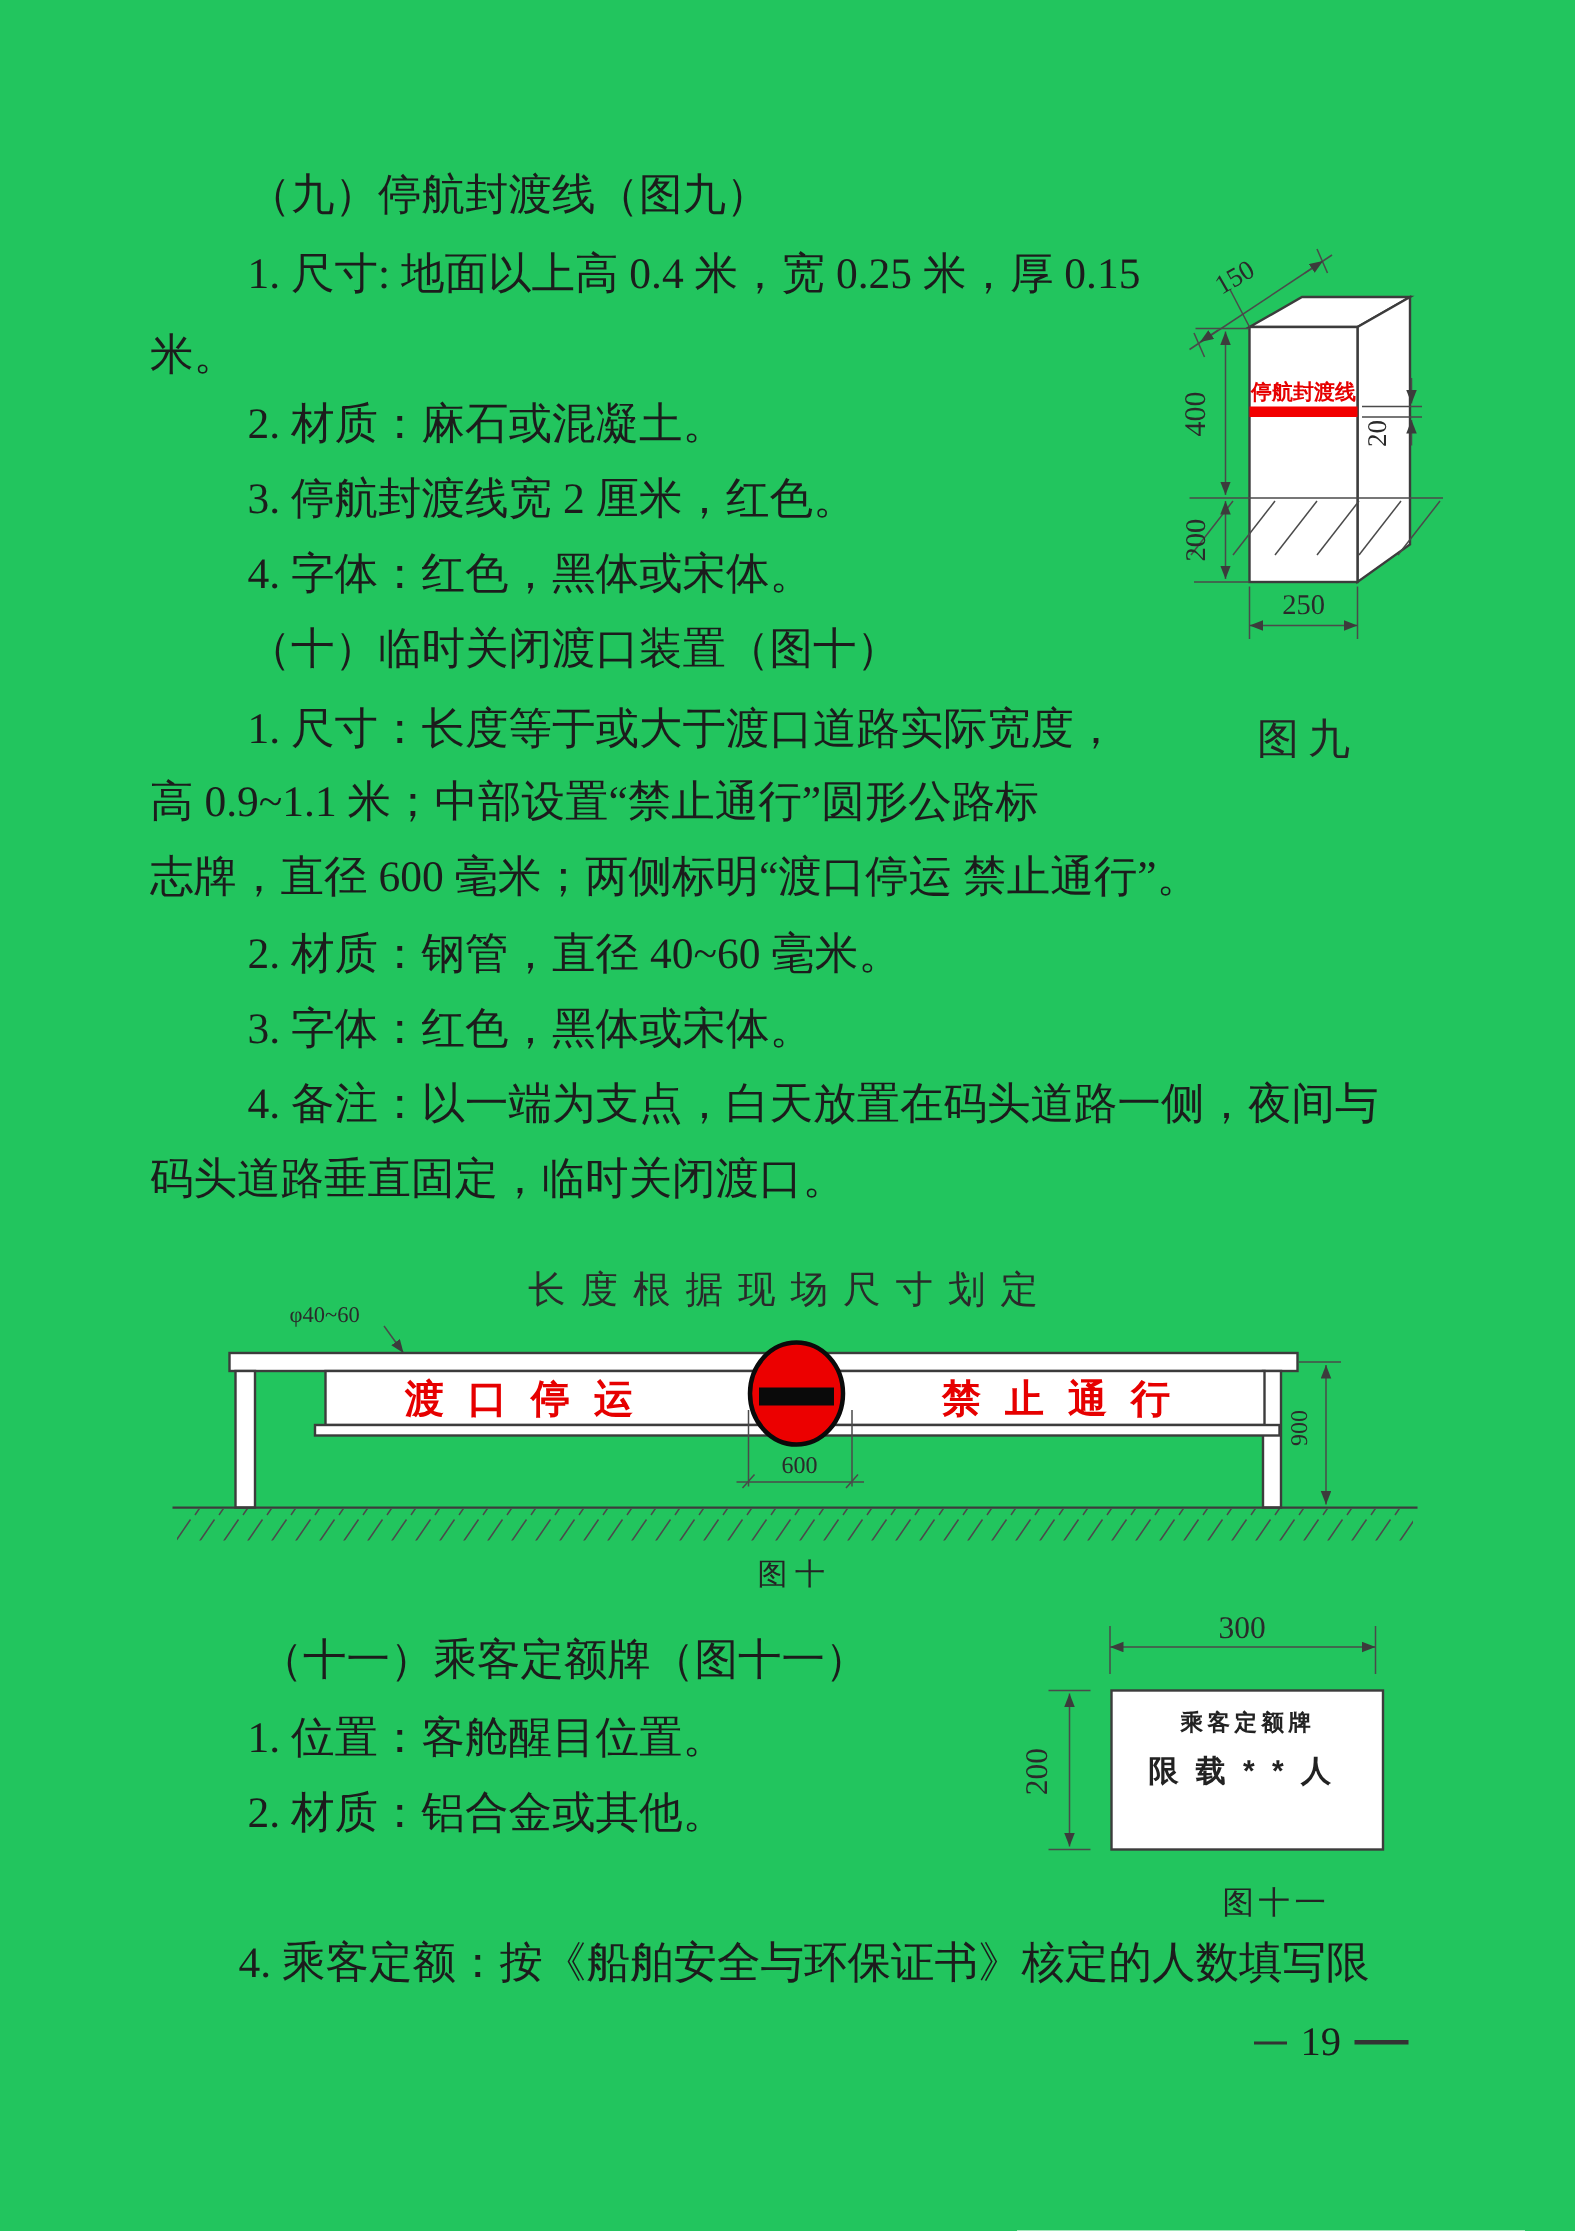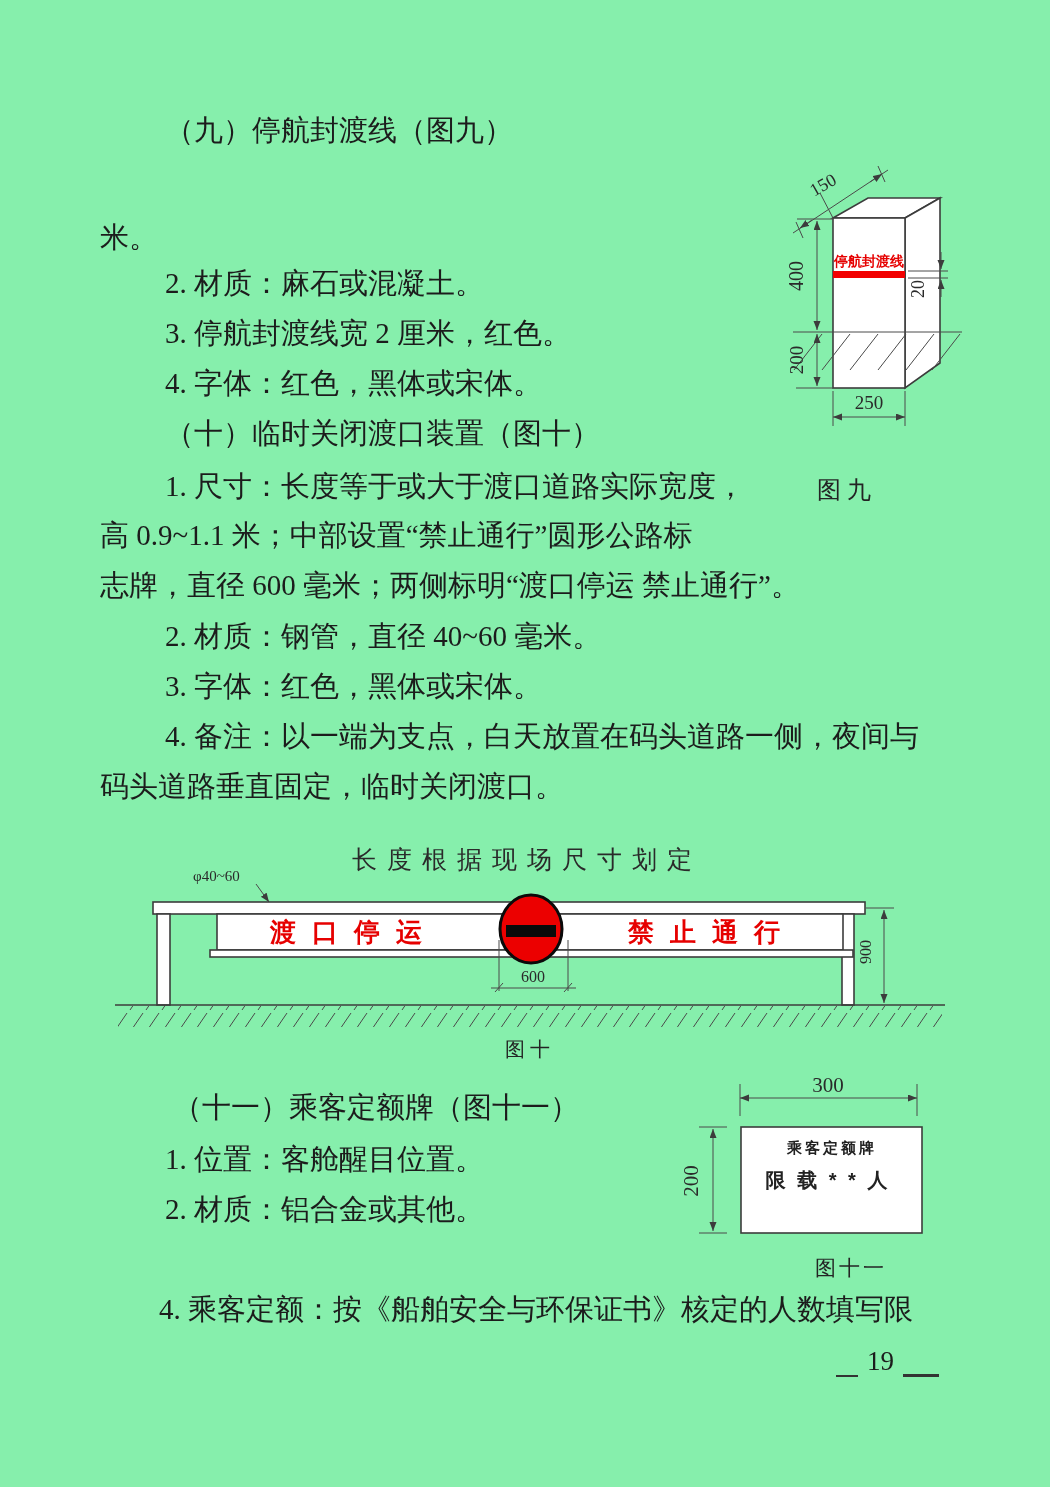--- a/index.html
+++ b/index.html
@@ -1,36 +1,37 @@
 <!DOCTYPE html>
 <html><head>
 <meta charset="utf-8">
 <style>
   html,body{margin:0;padding:0;background:#fff;}
-  .page{position:relative;width:1050px;height:1487px;background:#86efac;overflow:hidden;
+  .page{position:relative;width:1050px;height:1487px;background:#22c55e;overflow:hidden;
         font-family:"Liberation Serif","DejaVu Serif",serif;color:#1c1c1c;}
   .tl{position:absolute;font-size:29px;line-height:1.15;white-space:nowrap;color:#1c1c1c;}
   .cap{position:absolute;white-space:nowrap;color:#242424;}
   svg{position:absolute;overflow:visible;}
   .cadf{stroke:#3c3c3c;stroke-width:1.6;fill:#ffffff;}
   .thin{stroke:#4a4a4a;stroke-width:1;fill:none;}
   .dim{font-family:"Liberation Serif","DejaVu Serif",serif;fill:#2a2a2a;}
   .red-sans{font-family:"Liberation Sans","DejaVu Sans",sans-serif;font-weight:bold;fill:#e60000;}
   .blk-sans{font-family:"Liberation Sans","DejaVu Sans",sans-serif;fill:#222;}
-  .pagenum{position:absolute;left:836px;top:1346px;display:flex;align-items:flex-end;gap:9px;}
+  .pagenum{position:absolute;left:836px;top:1346px;display:flex;align-items:center;gap:9px;}
   .pagenum .dash1{width:22px;height:0;border-top:2px solid #333;}
   .pagenum .dash2{width:36px;height:0;border-top:3px solid #333;}
   .pagenum .num{font-size:27px;color:#1c1c1c;}
 </style>
 </head>
 <body>
 
 <div class="page">
 
   <div class="tl" style="left:165px;top:114px">（九）停航封渡线（图九）</div>
+  <div class="tl" style="left:165px;top:167px">1. 尺寸: 地面以上高 0.4 米，宽 0.25 米，厚 0.15</div>
   <div class="tl" style="left:100px;top:221px">米。</div>
   <div class="tl" style="left:165px;top:267px">2. 材质：麻石或混凝土。</div>
   <div class="tl" style="left:165px;top:317px">3. 停航封渡线宽 2 厘米，红色。</div>
   <div class="tl" style="left:165px;top:367px">4. 字体：红色，黑体或宋体。</div>
 
   <div class="tl" style="left:165px;top:417px">（十）临时关闭渡口装置（图十）</div>
   <div class="tl" style="left:165px;top:470px">1. 尺寸：长度等于或大于渡口道路实际宽度，</div>
   <div class="tl" style="left:100px;top:519px">高 0.9~1.1 米；中部设置“禁止通行”圆形公路标</div>
   <div class="tl" style="left:100px;top:569px">志牌，直径 600 毫米；两侧标明“渡口停运 禁止通行”。</div>
   <div class="tl" style="left:165px;top:620px">2. 材质：钢管，直径 40~60 毫米。</div>
@@ -105,21 +106,21 @@
     </g>
 
     <g>
       <line class="thin" x1="833" y1="391" x2="833" y2="426"></line>
       <line class="thin" x1="905" y1="391" x2="905" y2="426"></line>
       <line class="thin" x1="833" y1="417" x2="905" y2="417" marker-start="url(#m9s)" marker-end="url(#m9e)"></line>
       <text class="dim" x="869" y="409" font-size="19" text-anchor="middle">250</text>
     </g>
   </svg>
 
-  <div class="cap" style="left:817px;top:474px;font-size:24px;letter-spacing:6px">图九</div>
+  <div class="cap" style="left:838px;top:474px;font-size:28px;letter-spacing:6px">图九</div>
 
   <svg style="left:110px;top:825px" width="850" height="245" viewBox="110 825 850 245">
     <defs>
       <marker id="m10e" markerWidth="10" markerHeight="8" refX="9" refY="3.5" orient="auto">
         <path d="M0,0L9,3.5L0,7Z" fill="#3c3c3c"></path>
         </marker>
       <marker id="m10s" markerWidth="10" markerHeight="8" refX="9" refY="3.5" orient="auto-start-reverse">
         <path d="M0,0L9,3.5L0,7Z" fill="#3c3c3c"></path>
         </marker>
       <pattern id="hatch10" patternUnits="userSpaceOnUse" width="16" height="22">

